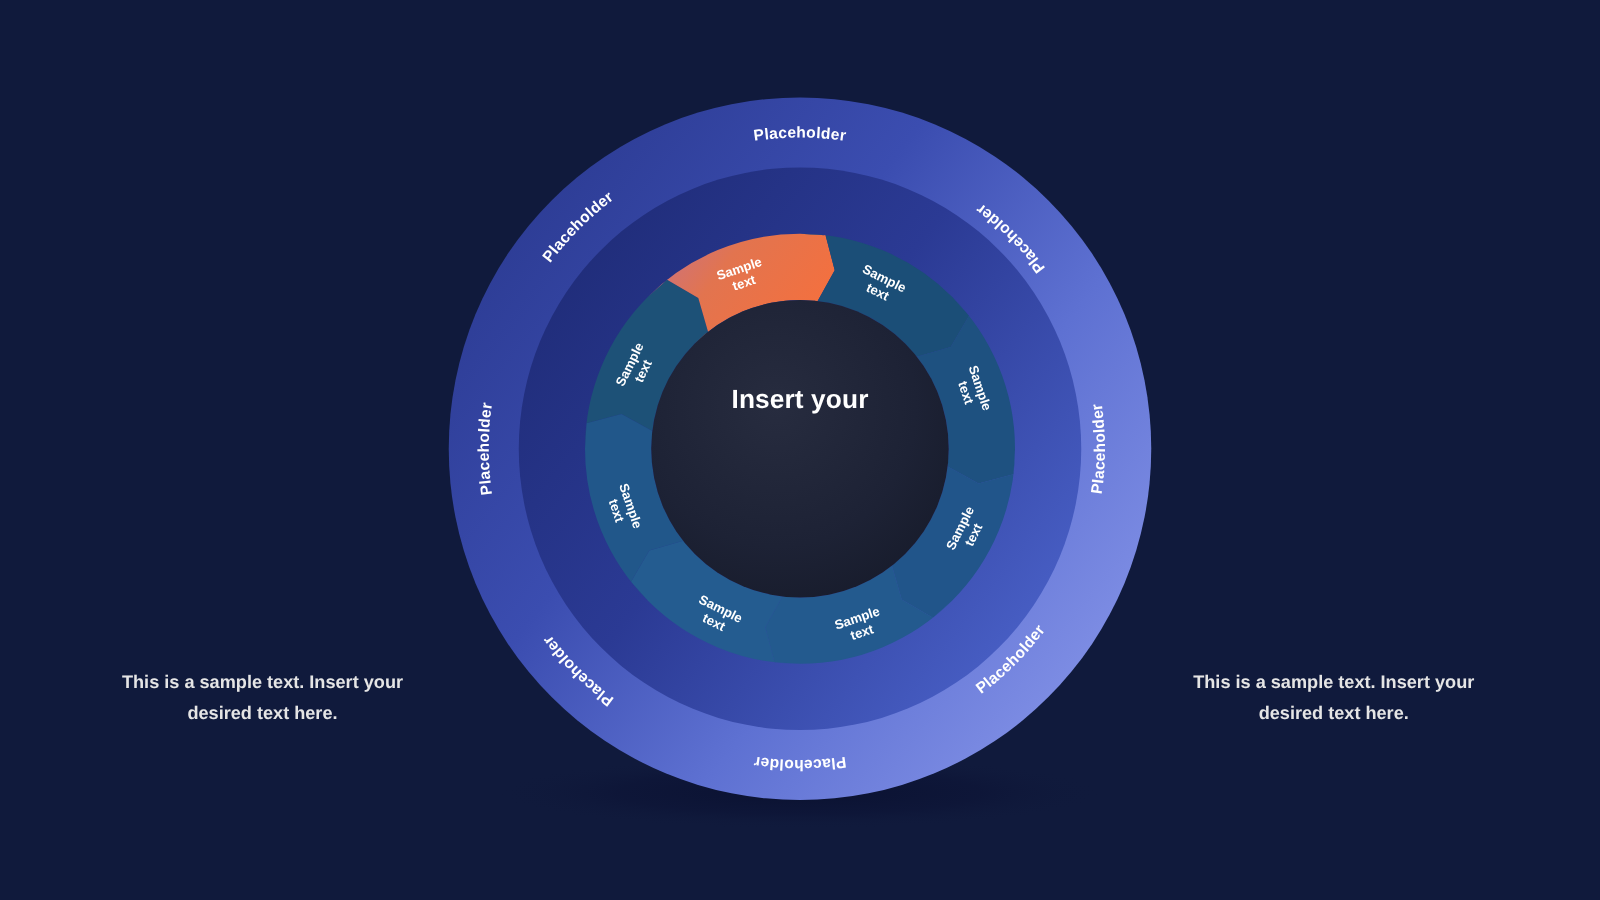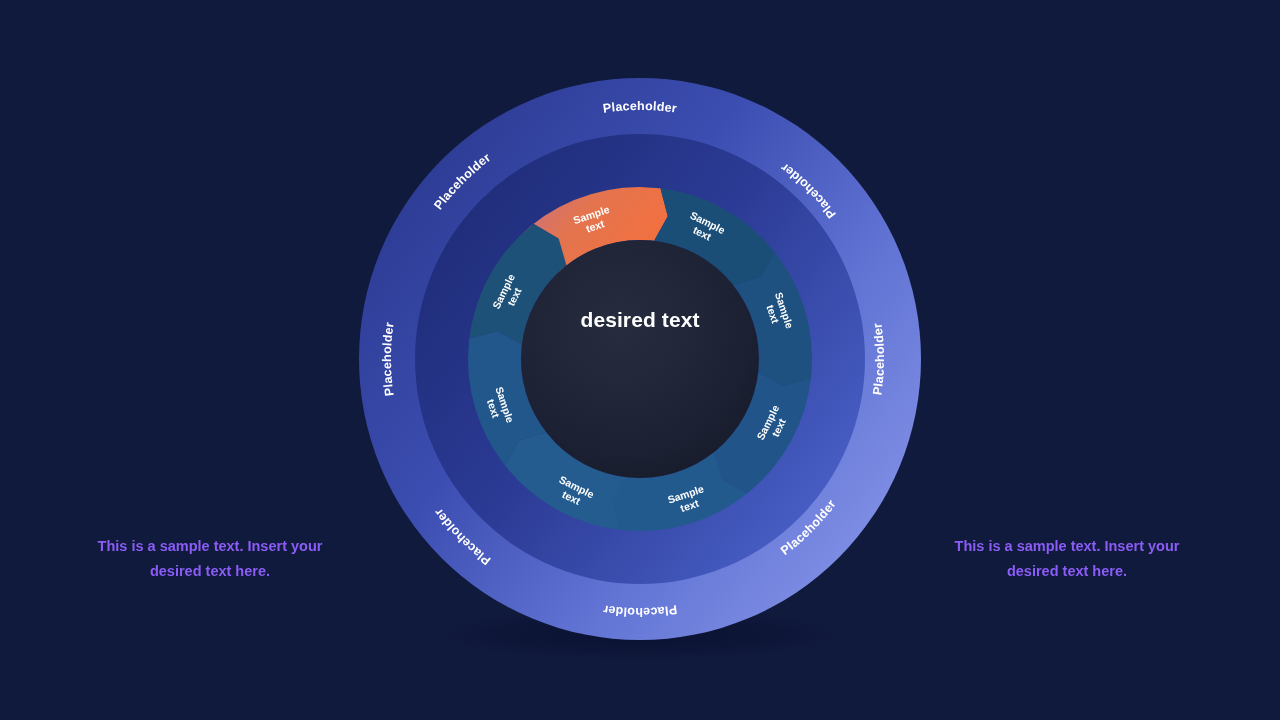--- a/index.html
+++ b/index.html
@@ -6,21 +6,21 @@
   body{
     width:1280px;height:720px;overflow:hidden;
     background:#101A3C;
     font-family:"Liberation Sans", sans-serif;
     position:relative;
   }
   #stage{position:absolute;inset:0;width:1280px;height:720px;}
   .cap{
     position:absolute;
     width:250px;
-    color:#8b5cf6;
+    color:#e5e5e5;
     font-size:14.5px;
     font-weight:bold;
     line-height:1.75;
     text-align:center;
   }
   #cap-left{left:85px;top:534px;}
   #cap-right{left:942px;top:534px;}
   .center-text{
     position:absolute;
     left:540px;top:305px;
@@ -179,17 +179,17 @@
         <text x="0" y="11" text-anchor="middle">text</text>
       </g>
       <g transform="translate(500.2452685633697,406.1684750768492) rotate(71.35)">
         <text x="0" y="-1" text-anchor="middle">Sample</text>
         <text x="0" y="11" text-anchor="middle">text</text>
       </g>
     </g>
 </svg>
 
 <div class="center-text">
-  <div>desired text</div>
+  <div>Insert your</div>
 </div>
 
 <div class="cap" id="cap-left">This is a sample text. Insert your desired text here.</div>
 <div class="cap" id="cap-right">This is a sample text. Insert your desired text here.</div>
 
 </body></html>

